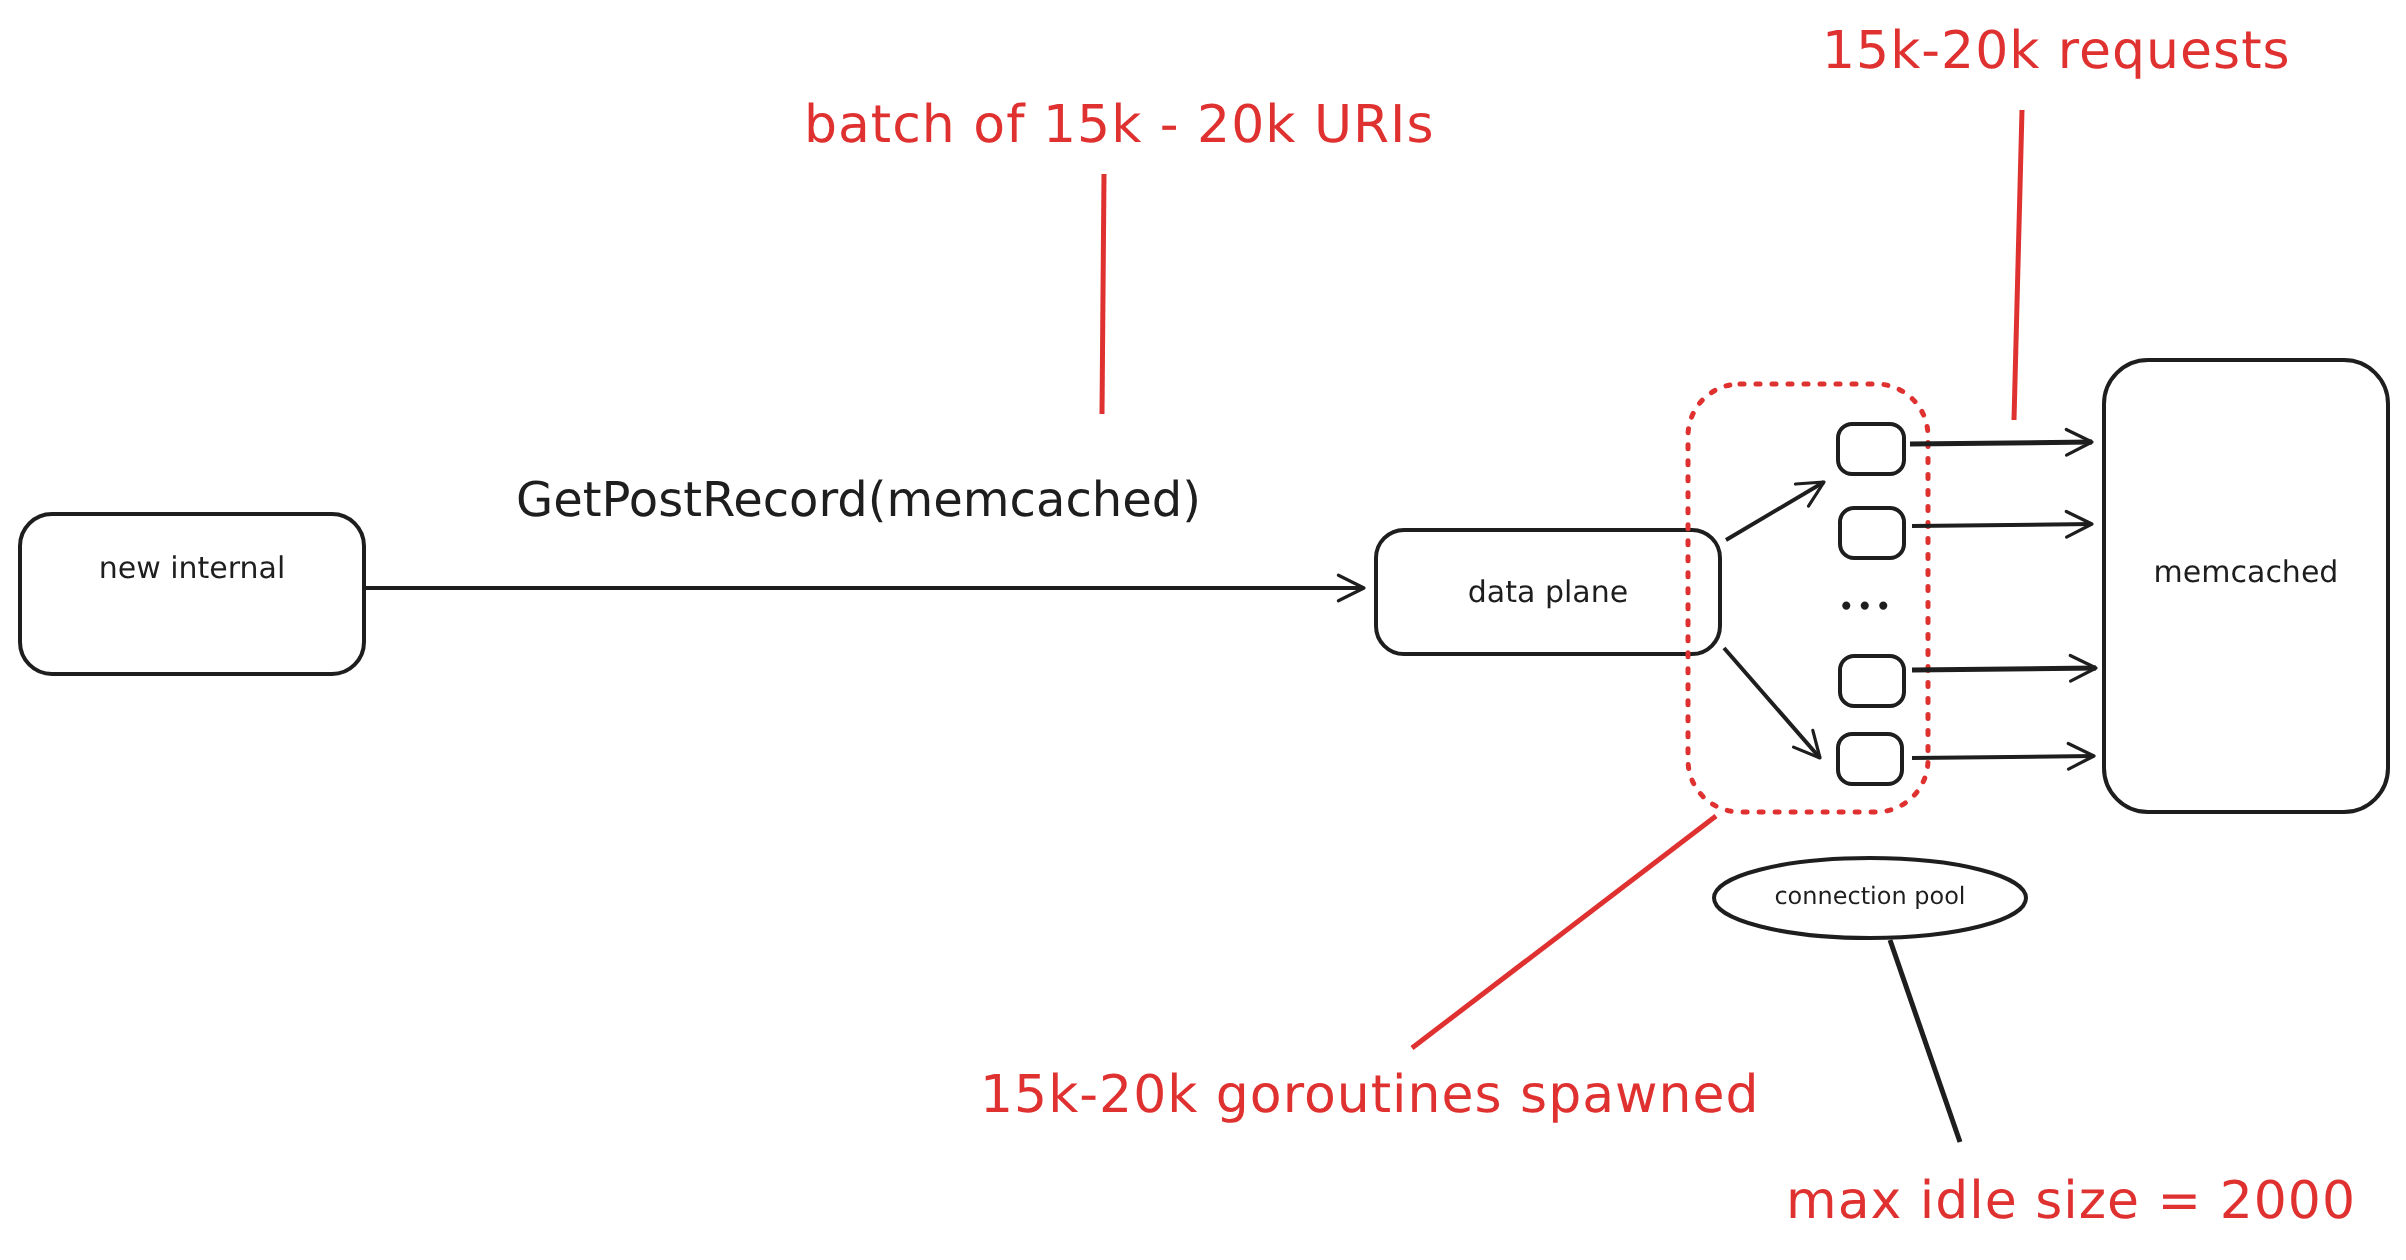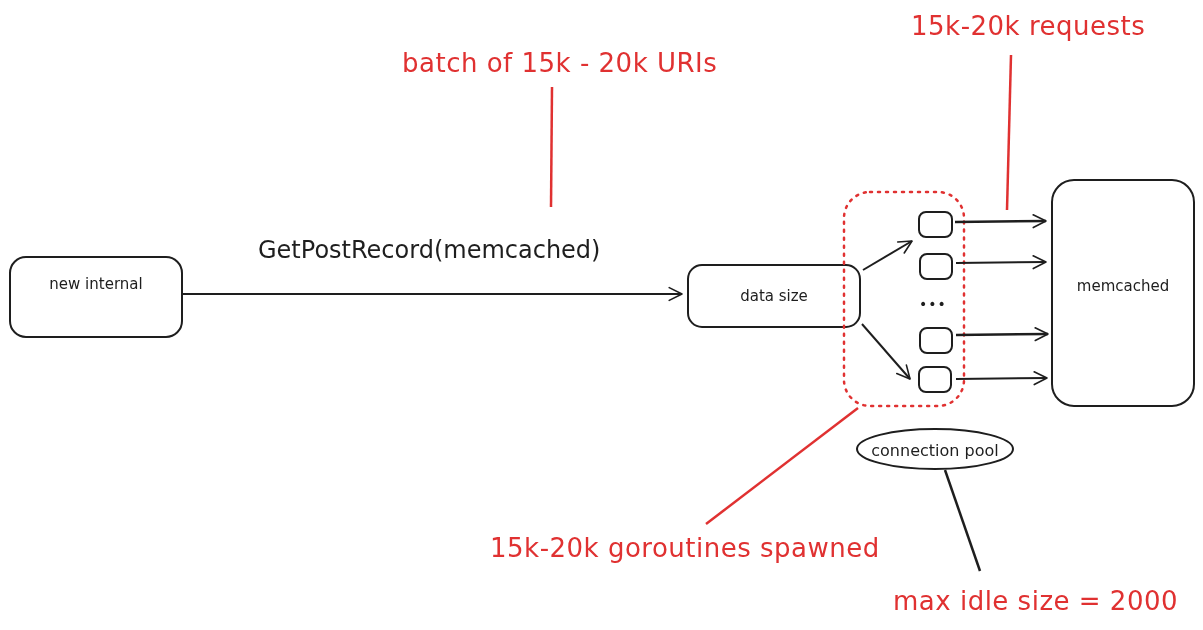--- a/index.html
+++ b/index.html
@@ -51,27 +51,27 @@
   <line x1="1011" y1="55" x2="1007" y2="210" stroke="#e03131" stroke-width="2.5"></line>
   <line x1="858" y1="408" x2="706" y2="524" stroke="#e03131" stroke-width="2.5"></line>
 </svg>
 
 <div class="lbl box-text" style="left:10px; top:272px; width:172px;">
   <div>new internal</div>
 </div>
 
 <div class="lbl" style="left:258px; top:236px; font-size:24px;">GetPostRecord(memcached)</div>
 
-<div class="lbl box-text" style="left:688px; top:284px; width:172px;">data size</div>
+<div class="lbl box-text" style="left:688px; top:284px; width:172px;">data plane</div>
 
 <div class="lbl" style="left:919px; top:296px; font-size:14px; letter-spacing:1px;">•••</div>
 
 <div class="lbl box-text" style="left:1052px; top:274px; width:142px;">memcached</div>
 
-<div class="lbl" style="left:857px; top:441px; width:156px; text-align:center; font-size:16px;">connection pool</div>
+<div class="lbl" style="left:857px; top:441px; width:156px; text-align:center; font-size:12px;">connection pool</div>
 
 <div class="lbl ann red" style="left:402px; top:48px;">batch of 15k - 20k URIs</div>
 
 <div class="lbl ann red" style="left:911px; top:11px;">15k-20k requests</div>
 
 <div class="lbl ann red" style="left:490px; top:533px;">15k-20k goroutines spawned</div>
 
 <div class="lbl ann red" style="left:893px; top:586px;">max idle size = 2000</div>
 
 </body></html>

